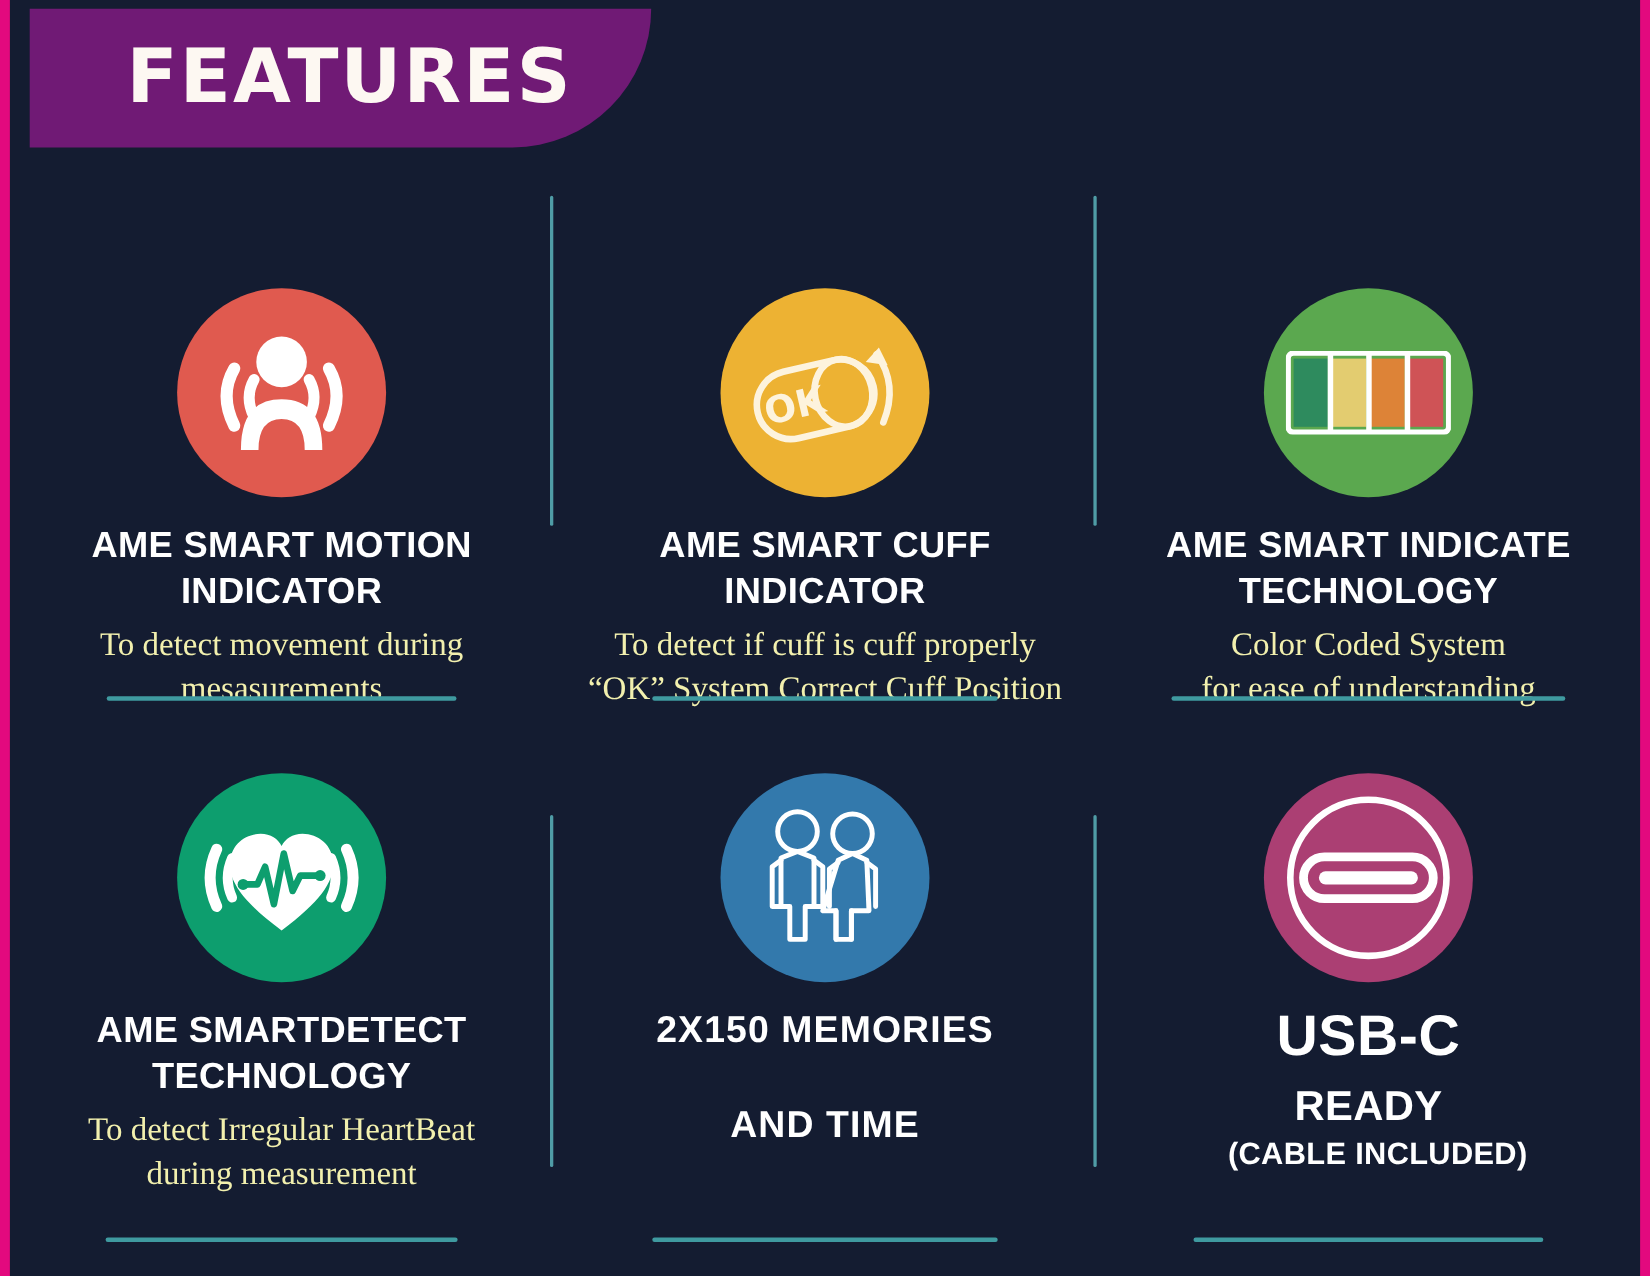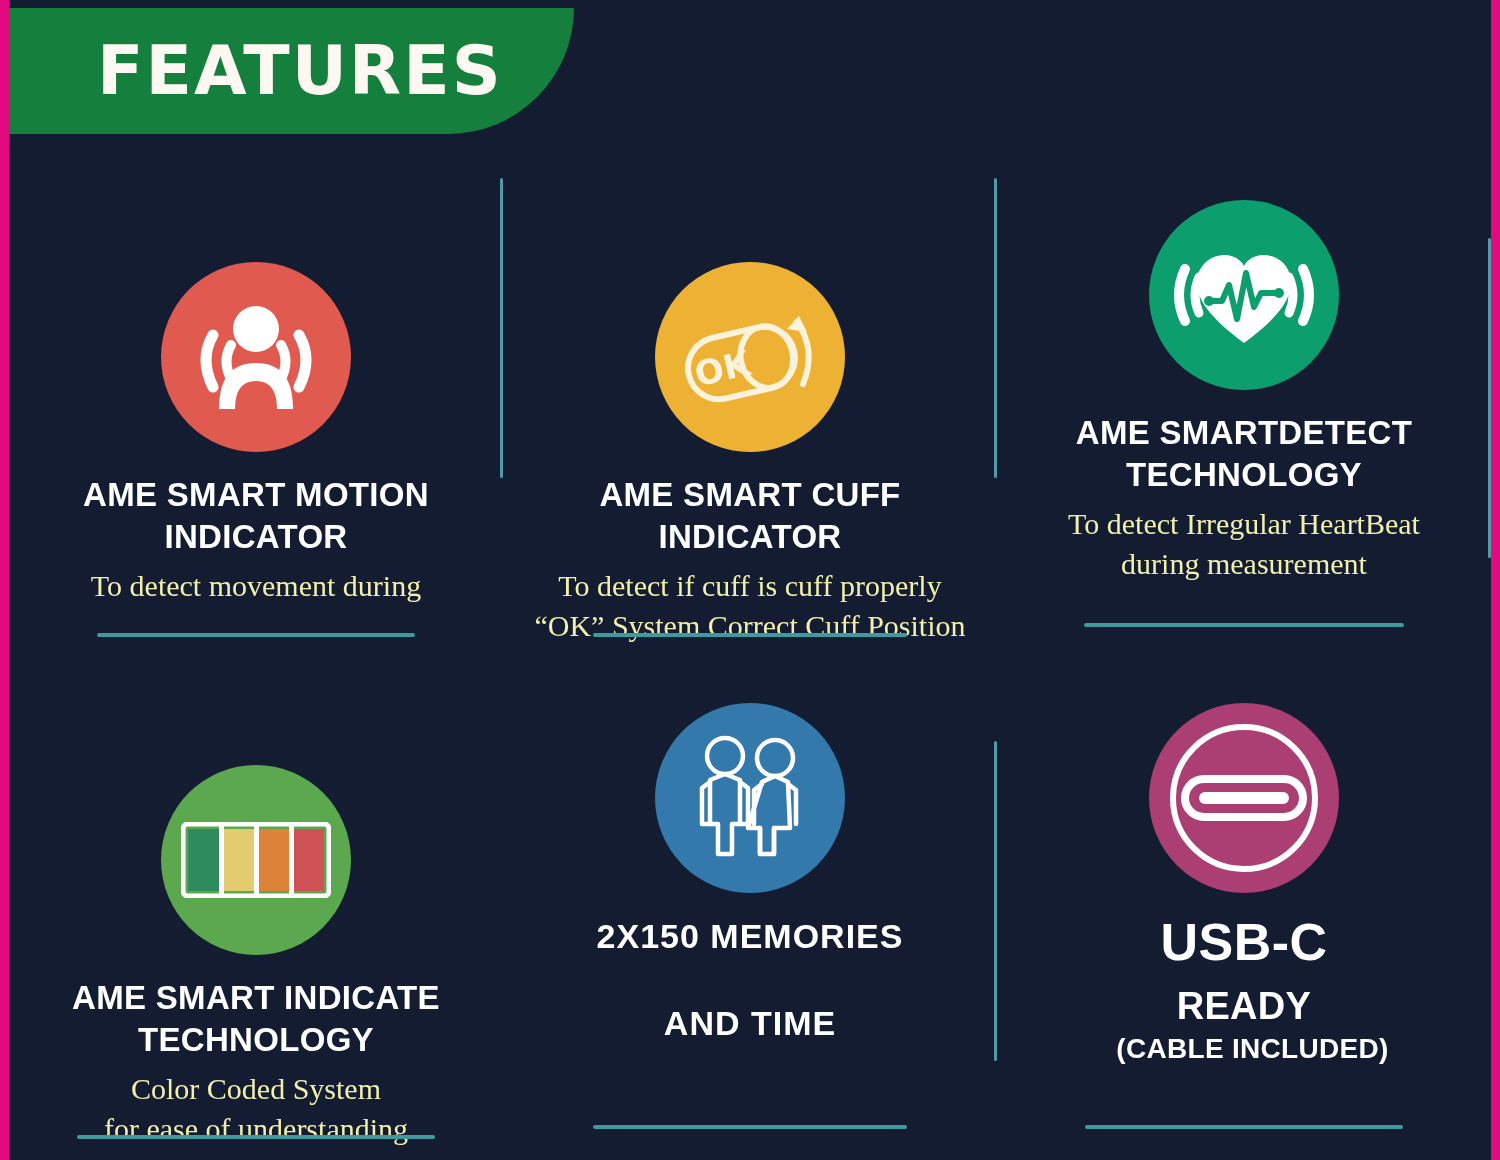--- a/index.html
+++ b/index.html
@@ -17,23 +17,23 @@
   
   .edge-strip {
     position:absolute; top:0; width:9px; height:1160px;
     background:#e3097e;
   }
   .edge-strip.left  { left:0; }
   .edge-strip.right { right:0; }
 
   
   .banner {
-    position:absolute; left:9px; top:8px;
+    position:absolute; left:27px; top:8px;
     width:565px; height:126px;
-    background:#15803d;
+    background:#701a75;
     border-bottom-right-radius:130px;
     display:flex; align-items:center;
   }
   .banner-title {
     margin-left:88px;
     color:#fdf8f2;
     font-size:68px;
     font-weight:bold;
     letter-spacing:2px;
     line-height:1;
@@ -159,20 +159,21 @@
           <path d="M28 112 Q28 66 65 66 Q102 66 102 112 L86 112 Q86 84 65 84 Q44 84 44 112 Z" fill="#ffffff"></path>
           <path d="M22 38 Q8 62 22 90" stroke="#ffffff" stroke-width="11" fill="none" stroke-linecap="round"></path>
           <path d="M40 48 Q31 64 40 82" stroke="#ffffff" stroke-width="10" fill="none" stroke-linecap="round"></path>
           <path d="M108 38 Q122 62 108 90" stroke="#ffffff" stroke-width="11" fill="none" stroke-linecap="round"></path>
           <path d="M90 48 Q99 64 90 82" stroke="#ffffff" stroke-width="10" fill="none" stroke-linecap="round"></path>
         </svg>
       </div>
       <div class="title">AME SMART MOTION INDICATOR</div>
       <div class="subtitle">
         <span>To detect movement during</span><br>
+        <span>mesasurements</span>
       </div>
       <div class="underline u-w1"></div>
     </div>
 
     <div class="cell r1 divider-right">
       <div class="icon-circle" style="background:#edb233;">
         <svg width="150" height="130" viewBox="0 0 150 130" aria-hidden="true">
           <g transform="rotate(-13 75 68)">
             <rect x="12" y="38" width="108" height="62" rx="31" ry="31" fill="none" stroke="#fdf3dd" stroke-width="6"></rect>
             <ellipse cx="92" cy="69" rx="26" ry="31" fill="none" stroke="#fdf3dd" stroke-width="6"></ellipse>
@@ -181,20 +182,41 @@
           <path d="M122 30 Q142 58 128 92" stroke="#fdf3dd" stroke-width="6" fill="none" stroke-linecap="round"></path>
           <path d="M112 37 L124 24 L132 40 Z" fill="#fdf3dd"></path>
         </svg>
       </div>
       <div class="title">AME SMART CUFF INDICATOR</div>
       <div class="subtitle">
         <span>To detect if cuff is cuff properly</span><br>
         <span>“OK” System Correct Cuff Position</span>
       </div>
       <div class="underline u-w2"></div>
+    </div>
+
+    <div class="cell r1">
+      <div class="icon-circle" style="background:#5ba84f;">
+        <svg width="150" height="76" viewBox="0 0 150 76" aria-hidden="true">
+          <rect x="2" y="2" width="146" height="72" rx="5" fill="none" stroke="#ffffff" stroke-width="5"></rect>
+          <rect x="7" y="7" width="31" height="62" fill="#2e8b5e"></rect>
+          <rect x="42" y="7" width="31" height="62" fill="#e3cc70"></rect>
+          <rect x="77" y="7" width="31" height="62" fill="#dd8337"></rect>
+          <rect x="112" y="7" width="31" height="62" fill="#cf5356"></rect>
+          <rect x="38" y="2" width="5" height="72" fill="#ffffff"></rect>
+          <rect x="73" y="2" width="5" height="72" fill="#ffffff"></rect>
+          <rect x="108" y="2" width="5" height="72" fill="#ffffff"></rect>
+        </svg>
+      </div>
+      <div class="title">AME SMART INDICATE TECHNOLOGY</div>
+      <div class="subtitle">
+        <span>Color Coded System</span><br>
+        <span>for ease of understanding</span>
+      </div>
+      <div class="underline u-w3"></div>
     </div>
 
     <div class="cell r2 divider-right">
       <div class="icon-circle" style="background:#0d9e6e;">
         <svg width="150" height="120" viewBox="0 0 150 120" aria-hidden="true">
           <path d="M75 108 C40 82 28 64 28 48 C28 30 42 20 56 20 C65 20 72 25 75 31 C78 25 85 20 94 20 C108 20 122 30 122 48 C122 64 110 82 75 108 Z" fill="#ffffff"></path>
           <path d="M40 66 L53 66 L60 50 L68 84 L77 38 L85 72 L92 58 L110 58" stroke="#0d9e6e" stroke-width="6" fill="none" stroke-linejoin="round" stroke-linecap="round"></path>
           <circle cx="40" cy="66" r="5" fill="#0d9e6e"></circle>
           <circle cx="110" cy="58" r="5" fill="#0d9e6e"></circle>
           <path d="M16 34 Q4 60 16 86" stroke="#ffffff" stroke-width="10" fill="none" stroke-linecap="round"></path>
@@ -202,41 +224,20 @@
           <path d="M134 34 Q146 60 134 86" stroke="#ffffff" stroke-width="10" fill="none" stroke-linecap="round"></path>
           <path d="M120 42 Q128 60 120 78" stroke="#ffffff" stroke-width="9" fill="none" stroke-linecap="round"></path>
         </svg>
       </div>
       <div class="title">AME SMARTDETECT TECHNOLOGY</div>
       <div class="subtitle">
         <span>To detect Irregular HeartBeat</span><br>
         <span>during measurement</span>
       </div>
       <div class="underline u-w4"></div>
-    </div>
-
-    <div class="cell r1">
-      <div class="icon-circle" style="background:#5ba84f;">
-        <svg width="150" height="76" viewBox="0 0 150 76" aria-hidden="true">
-          <rect x="2" y="2" width="146" height="72" rx="5" fill="none" stroke="#ffffff" stroke-width="5"></rect>
-          <rect x="7" y="7" width="31" height="62" fill="#2e8b5e"></rect>
-          <rect x="42" y="7" width="31" height="62" fill="#e3cc70"></rect>
-          <rect x="77" y="7" width="31" height="62" fill="#dd8337"></rect>
-          <rect x="112" y="7" width="31" height="62" fill="#cf5356"></rect>
-          <rect x="38" y="2" width="5" height="72" fill="#ffffff"></rect>
-          <rect x="73" y="2" width="5" height="72" fill="#ffffff"></rect>
-          <rect x="108" y="2" width="5" height="72" fill="#ffffff"></rect>
-        </svg>
-      </div>
-      <div class="title">AME SMART INDICATE TECHNOLOGY</div>
-      <div class="subtitle">
-        <span>Color Coded System</span><br>
-        <span>for ease of understanding</span>
-      </div>
-      <div class="underline u-w3"></div>
     </div>
 
     <div class="cell r2 divider-right">
       <div class="icon-circle" style="background:#3379ac;">
         <svg width="140" height="140" viewBox="0 0 140 140" aria-hidden="true">
           <g stroke="#ffffff" stroke-width="4.5" fill="none" stroke-linejoin="round" stroke-linecap="round">
             <circle cx="45" cy="28" r="18"></circle>
             <path d="M45 46 L30 52 L30 96 L38 96 L38 126 L52 126 L52 96 L60 96 L60 52 Z"></path>
             <path d="M30 54 L22 60 L22 96 L30 96"></path>
             <path d="M60 54 L68 60 L68 96 L60 96"></path>

